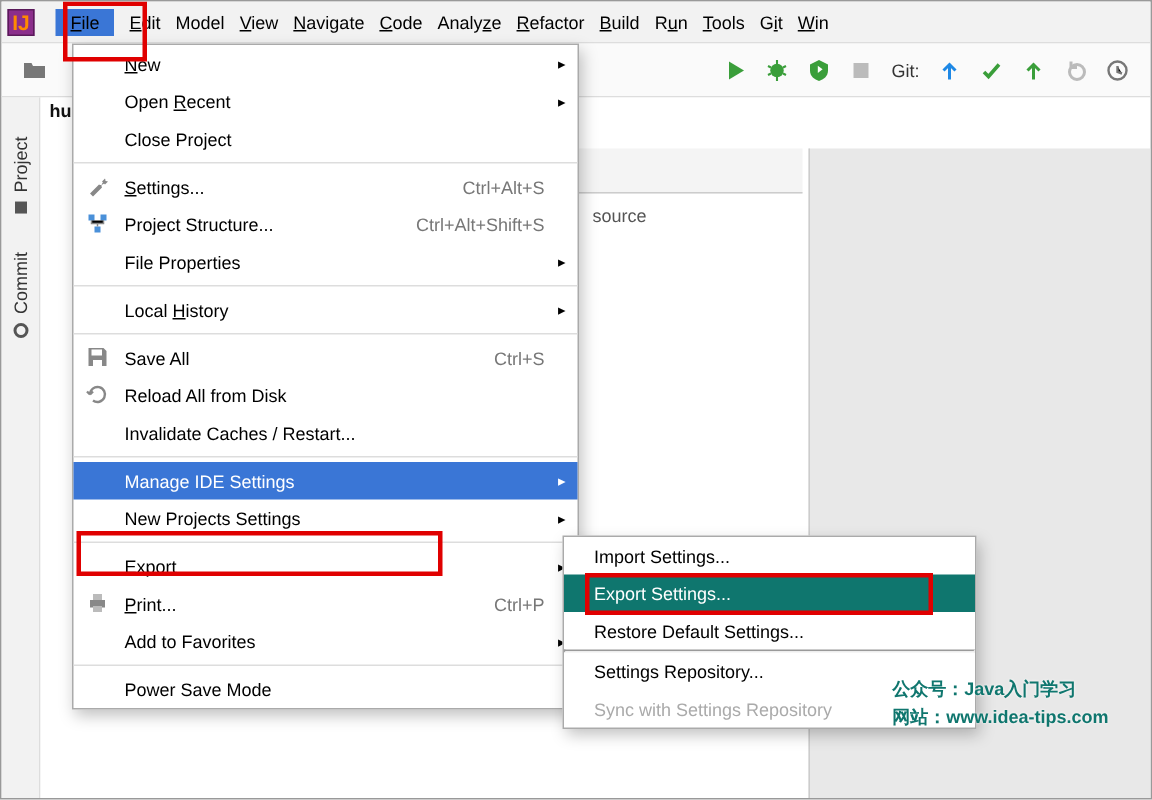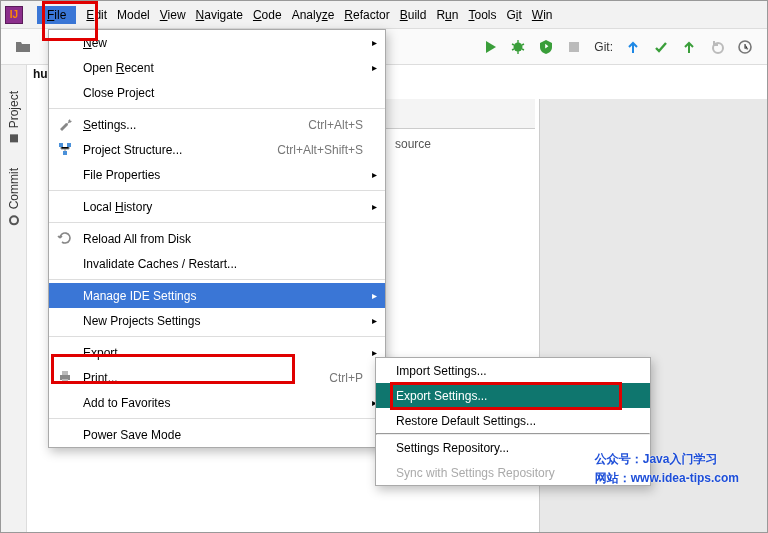--- a/index.html
+++ b/index.html
@@ -1,36 +1,36 @@
 <!DOCTYPE html>
 <html><head>
 <meta charset="utf-8">
 <style>
 * { box-sizing: border-box; margin: 0; padding: 0; font-family: "Segoe UI", Tahoma, sans-serif; font-size: 12px; }
 body { background: #fff; width: 768px; height: 533px; position: relative; overflow: hidden; border: 1px solid #999; }
 .menubar { display: flex; align-items: center; height: 28px; background: #f2f2f2; padding: 0 4px; gap: 10px; border-bottom: 1px solid #ddd; }
-.menubar .app-icon { width: 18px; height: 18px; background: #8b2e8b; border: 1px solid #5a1a5a; display:flex; align-items:center; justify-content:center; color:#ff8a00; font-weight:bold; font-size:10px;}
+.menubar .app-icon { width: 18px; height: 18px; background: #8b2e8b; border: 1px solid #5a1a5a; display:flex; align-items:center; justify-content:center; color:#ff8a00; font-weight:bold; font-size:14px;}
 .menubar .mitem { color:#000; cursor:default; }
 .menubar .mitem u { text-decoration: underline; }
 .file-highlight { background:#3a76d6; color:#fff; padding:2px 10px; margin-left:4px;}
 .file-red { position:absolute; left:41px; top:0; width:56px; height:40px; border:3px solid #e00000; pointer-events:none; z-index:50;}
 .toolbar-row { display:flex; align-items:center; height:36px; padding:0 8px; border-bottom:1px solid #ddd; background:#fafafa;}
 .toolbar-row .spacer { flex:1;}
 .toolbar-row svg.ic { width:16px; height:16px; margin:0 6px;}
 .page-body { display:flex; height: calc(533px - 28px - 36px); }
 .left-tabs { width:26px; background:#f2f2f2; border-right:1px solid #ddd; display:flex; flex-direction:column; align-items:center; gap:26px; padding-top:26px;}
 .vlabel { writing-mode: vertical-rl; transform: rotate(180deg); color:#333; font-size:12px; display:flex; align-items:center; gap:6px;}
 .vlabel .dot { width:8px;height:8px;background:#555;}
 .vlabel .ring { width:10px;height:10px;border:2px solid #555;border-radius:50%;}
 .main { flex:1; position:relative; background:#fff;}
 .crumb { position:absolute; left:6px; top:2px; font-weight:bold; color:#111;}
 .editor-pane { position:absolute; right:0; top:34px; bottom:0; width:228px; background:#e8e8e8; border-left:1px solid #ccc;}
 .editor-tabs { position:absolute; left:38px; right:232px; top:34px; height:30px; background:#f4f4f4; border-bottom:1px solid #ccc; display:flex; align-items:center; gap:12px; padding:0 8px;}
 .editor-tabs svg.ic{width:16px;height:16px;}
-.watermark { position:absolute; right:28px; bottom:44px; color:#1d4ed8; font-weight:bold; font-size:17px; line-height:1.6; text-align:left; z-index:40; text-shadow:0 0 2px #fff;}
+.watermark { position:absolute; right:28px; bottom:44px; color:#0f766e; font-weight:bold; font-size:17px; line-height:1.6; text-align:left; z-index:40; text-shadow:0 0 2px #fff;}
 .menu { position:absolute; left:47px; top:28px; width:338px; background:#fff; border:1px solid #aaa; box-shadow:2px 4px 10px rgba(0,0,0,.25); z-index:30;}
 .menu .row { display:flex; align-items:center; height:25px; padding:0 22px 0 34px; position:relative; color:#000;}
 .menu .row.hov { background:#3a76d6; color:#fff;}
 .menu .row .ic { position:absolute; left:8px; top:4px; width:16px; height:16px;}
 .menu .row .arrow { position:absolute; right:8px; font-size:10px; color:inherit;}
 .menu .row .sc { position:absolute; right:22px; color:#777;}
 .menu hr { border:none; border-top:1px solid #ddd; margin:3px 0;}
 .menu .row span u { text-decoration: underline;}
 .submenu { position:absolute; left:374px; top:356px; width:276px; background:#fff; border:1px solid #aaa; box-shadow:2px 4px 10px rgba(0,0,0,.25); z-index:35;}
 .submenu .row { display:flex; align-items:center; height:25px; padding:0 12px 0 20px; color:#000;}
@@ -166,20 +166,29 @@
       <span class="arrow">▸</span>
     </div>
   <hr>
   <div class="row">
       <span>Local <u>H</u>istory</span>
       <span class="arrow">▸</span>
     </div>
   <hr>
   <div class="row">
     <svg class="ic" viewBox="0 0 16 16">
+        <path fill="#888" d="M2 2h10l2 2v10H2z"></path>
+        <rect x="4" y="3" width="7" height="4" fill="#fff"></rect>
+        <rect x="5" y="10" width="6" height="4" fill="#fff"></rect>
+      </svg>
+    <span>Save All</span>
+      <span class="sc">Ctrl+S</span>
+    </div>
+  <div class="row">
+    <svg class="ic" viewBox="0 0 16 16">
         <path fill="none" stroke="#888" stroke-width="1.6" d="M3 8a5 5 0 1 1 2 4M3 8l-2-2M3 8l2-2"></path>
       </svg>
     <span>Reload All from Disk</span>
     </div>
   <div class="row">
       <span>Invalidate Caches / Restart...</span>
     </div>
   <hr>
   <div class="row hov">
       <span>Manage IDE Settings</span>

